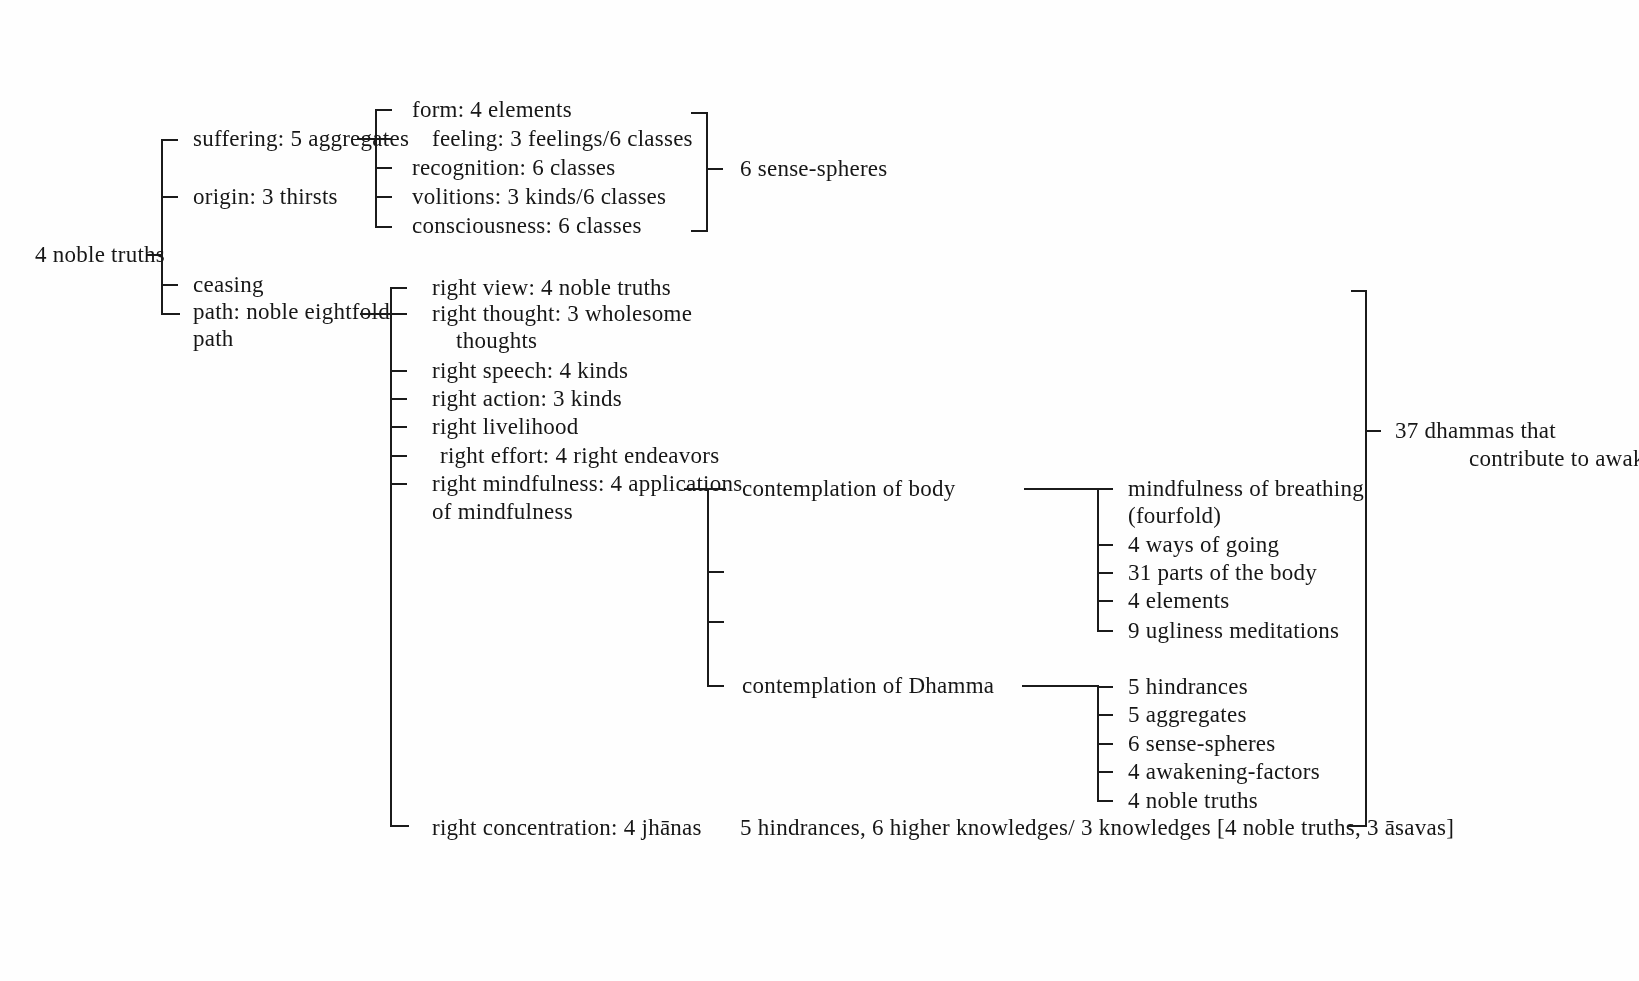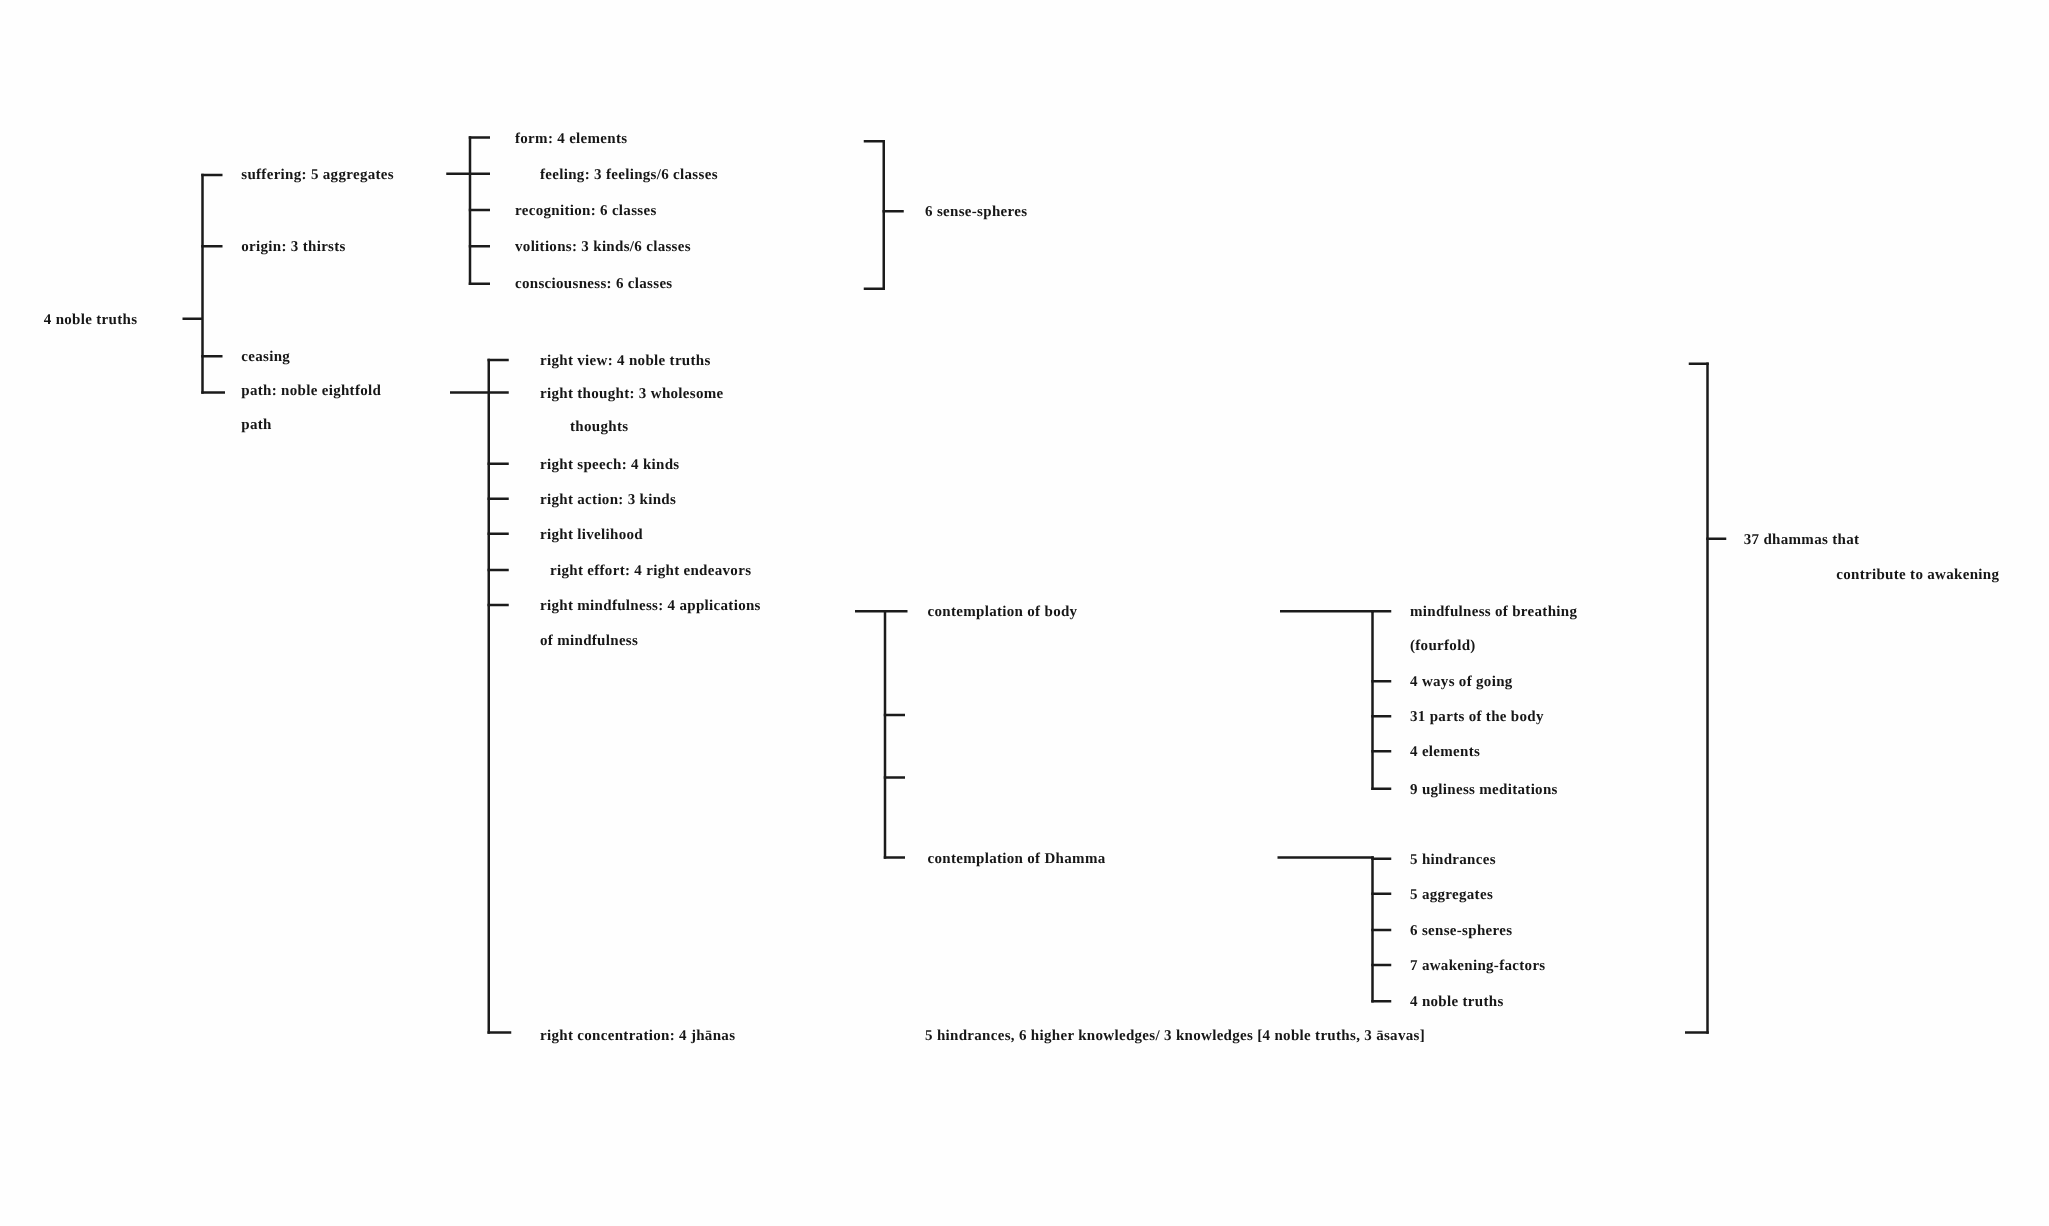--- a/index.html
+++ b/index.html
@@ -6,23 +6,23 @@
   body{
     width:1639px;height:981px;position:relative;
     background:#fefefe;
     font-family:"Liberation Serif", serif;
     color:#161616;
     overflow:hidden;
   }
   .page{position:absolute;inset:0;}
   .lbl{
     position:absolute;white-space:nowrap;
-    font-size:12px;line-height:24px;letter-spacing:0.25px;
+    font-size:23px;line-height:24px;letter-spacing:0.25px;
     transform:translateY(-12px);
-    font-weight:700;
+    font-weight:400;
   }
   .hl{position:absolute;height:2px;background:#1b1b1b;}
   .vl{position:absolute;width:2px;background:#1b1b1b;}
   .caption{
     position:absolute;left:468px;top:884px;transform:translateY(-14px);
     font-size:21.5px;letter-spacing:0.3px;white-space:nowrap;font-weight:600;
   }
   .caption .ital{font-style:italic;font-weight:600;}
 </style>
 </head>
@@ -112,21 +112,21 @@
   <div class="vl" style="left:1097px;top:685px;height:117px;"></div>
   <div class="hl" style="left:1097px;top:686px;width:16px;"></div>
   <div class="hl" style="left:1097px;top:714px;width:16px;"></div>
   <div class="hl" style="left:1097px;top:743px;width:16px;"></div>
   <div class="hl" style="left:1097px;top:771px;width:16px;"></div>
   <div class="hl" style="left:1097px;top:800px;width:16px;"></div>
 
   <div class="lbl" style="left:1128px;top:687px;">5 hindrances</div>
   <div class="lbl" style="left:1128px;top:715px;">5 aggregates</div>
   <div class="lbl" style="left:1128px;top:744px;">6 sense-spheres</div>
-  <div class="lbl" style="left:1128px;top:772px;">7 awakening-factors</div>
+  <div class="lbl" style="left:1128px;top:772px;">4 awakening-factors</div>
   <div class="lbl" style="left:1128px;top:801px;">4 noble truths</div>
 
   <div class="lbl" style="left:740px;top:828px;">5 hindrances, 6 higher knowledges/ 3 knowledges [4 noble truths, 3 āsavas]</div>
 
   <div class="vl" style="left:1365px;top:290px;height:537px;"></div>
   <div class="hl" style="left:1351px;top:290px;width:16px;"></div>
   <div class="hl" style="left:1348px;top:825px;width:19px;"></div>
   <div class="hl" style="left:1365px;top:430px;width:16px;"></div>
   <div class="lbl" style="left:1395px;top:431px;text-align:right;">37 dhammas that</div>
   <div class="lbl" style="left:1469px;top:459px;">contribute to awakening</div>

